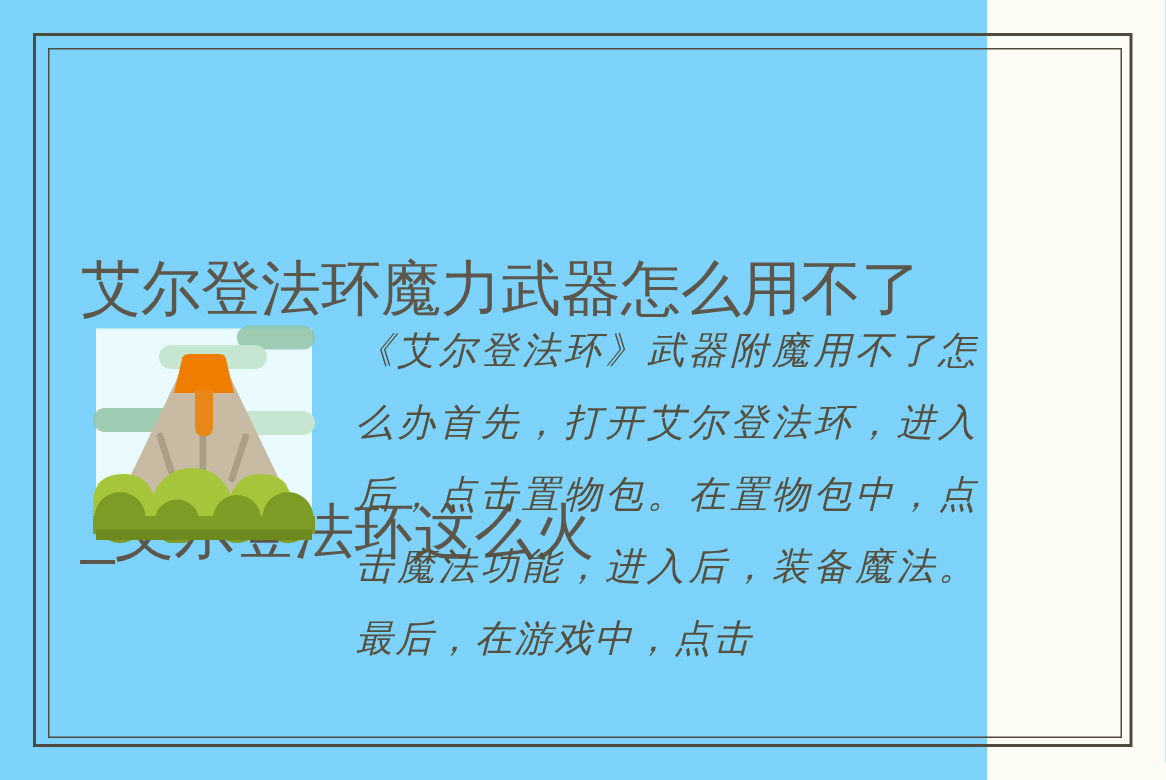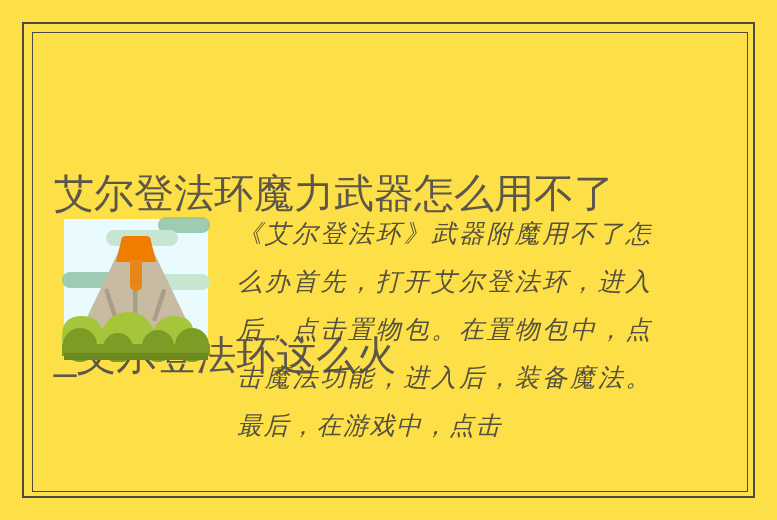--- a/index.html
+++ b/index.html
@@ -10,23 +10,23 @@
   body {
     width: 777px;
     height: 520px;
     background: #fcfcf5;
     font-family: "Liberation Sans", "DejaVu Sans", sans-serif;
     overflow: hidden;
   }
 
   #canvas {
     position: relative;
-    width: 777px;
+    width: 658px;
     height: 520px;
-    background: #fde047;
+    background: #7dd3fc;
   }
 
   
   .frame-outer {
     position: absolute;
     left: 22px;
     top: 22px;
     width: 733px;
     height: 476px;
     border: 2px solid #4f4a40;

